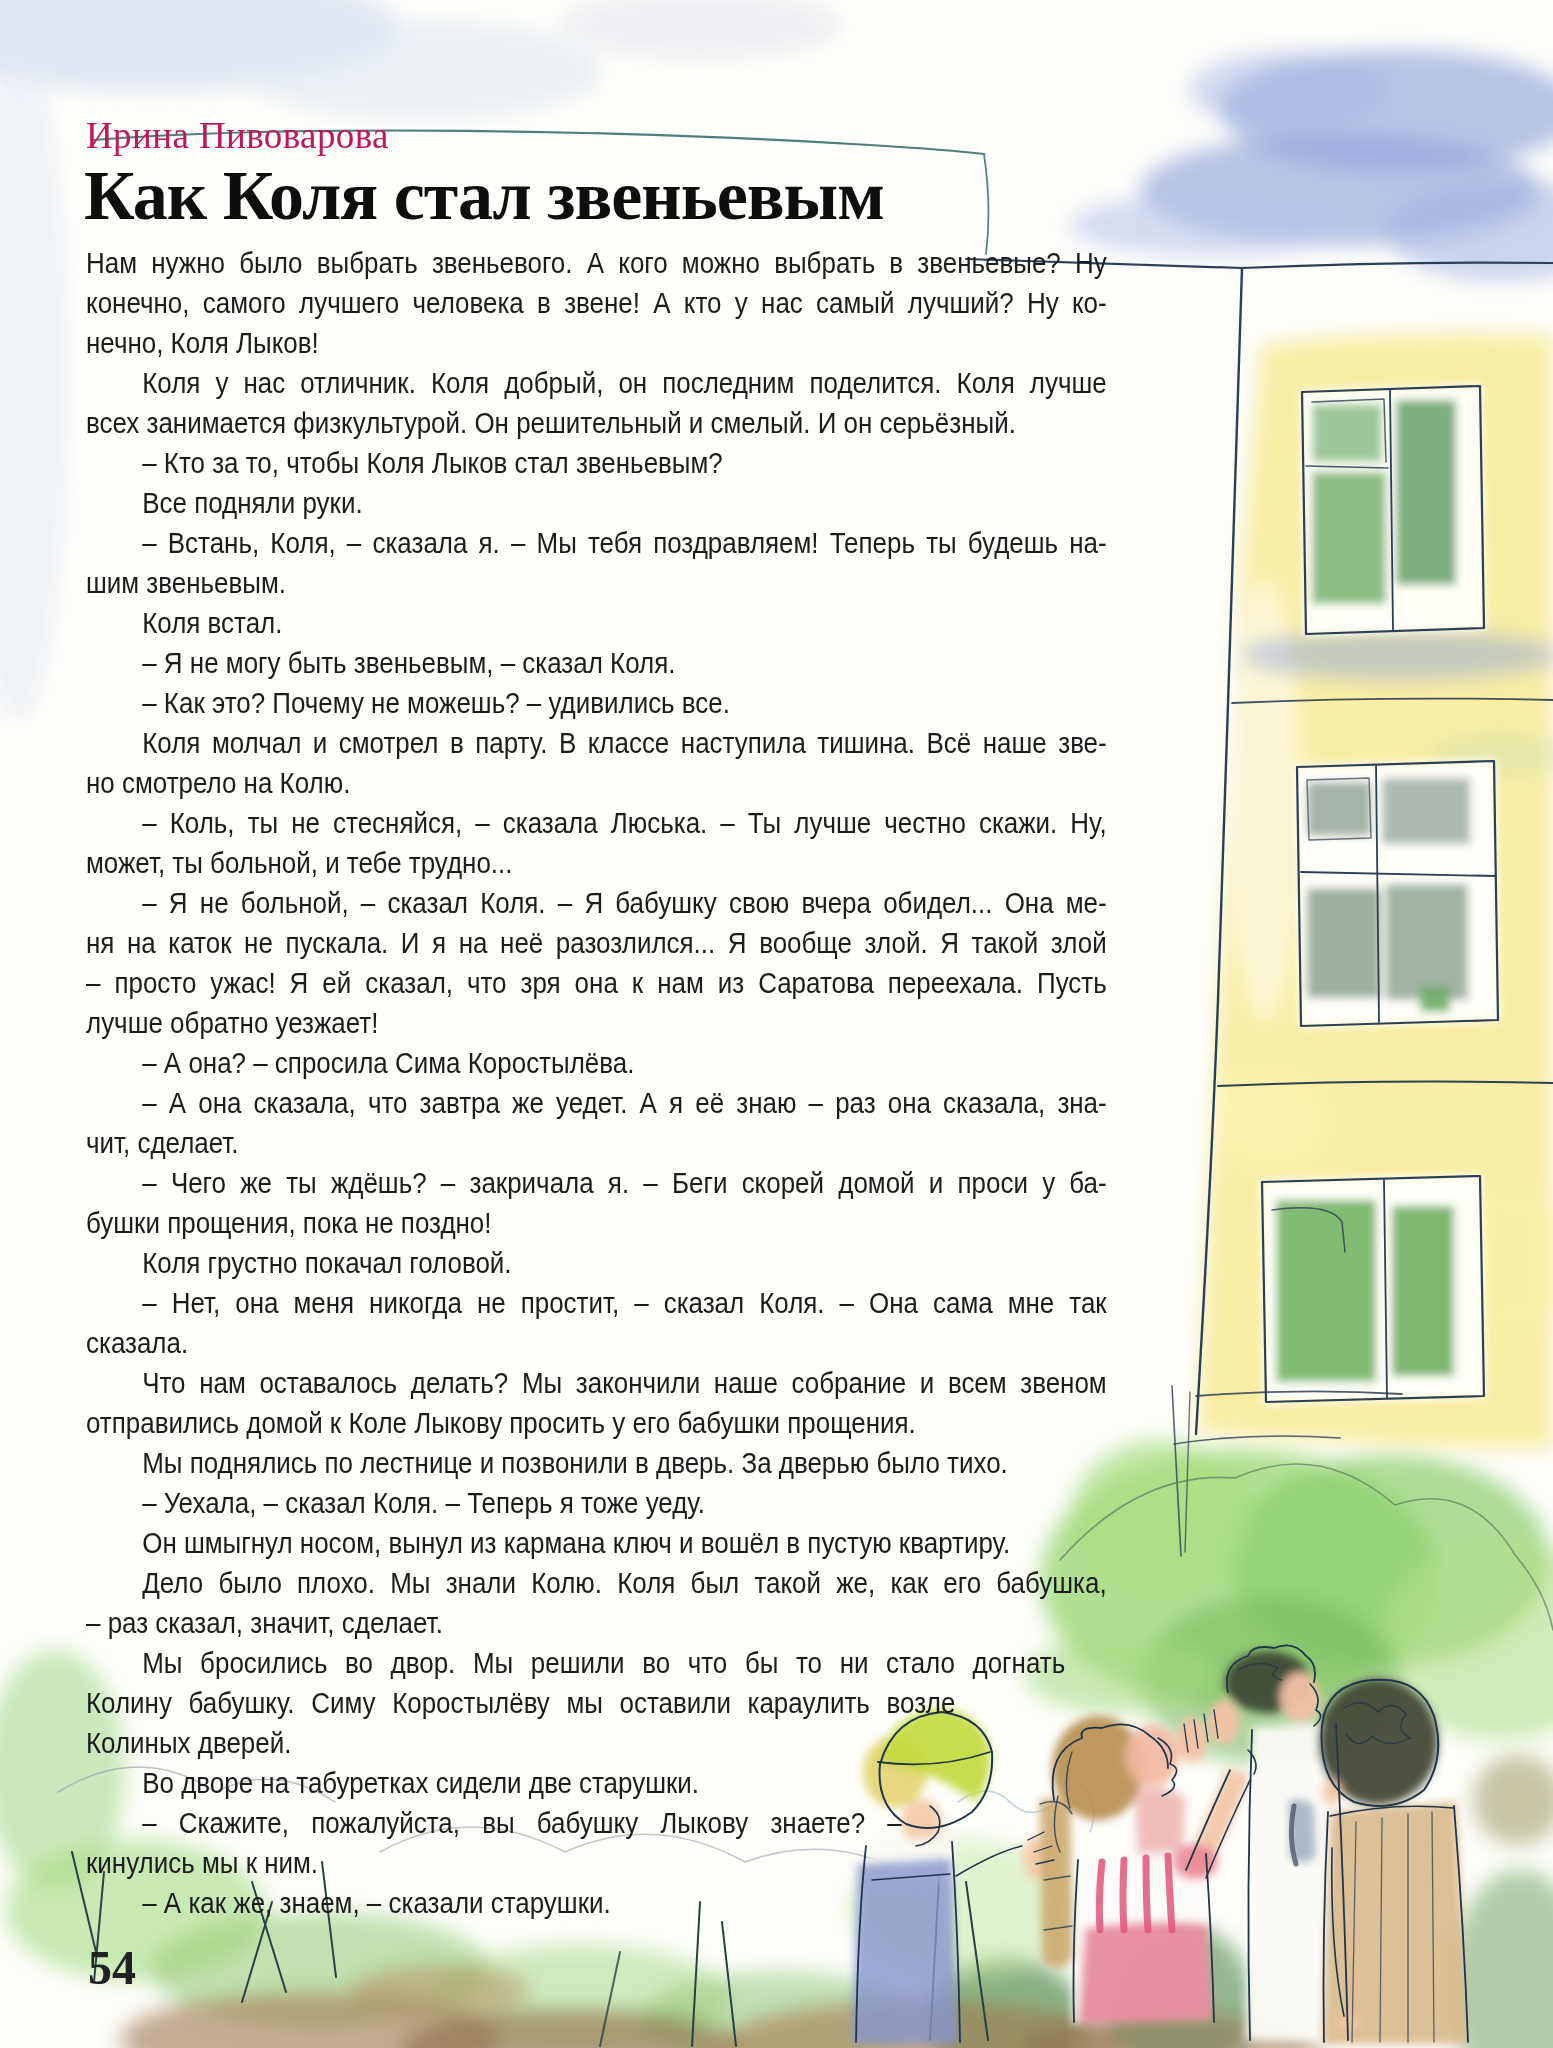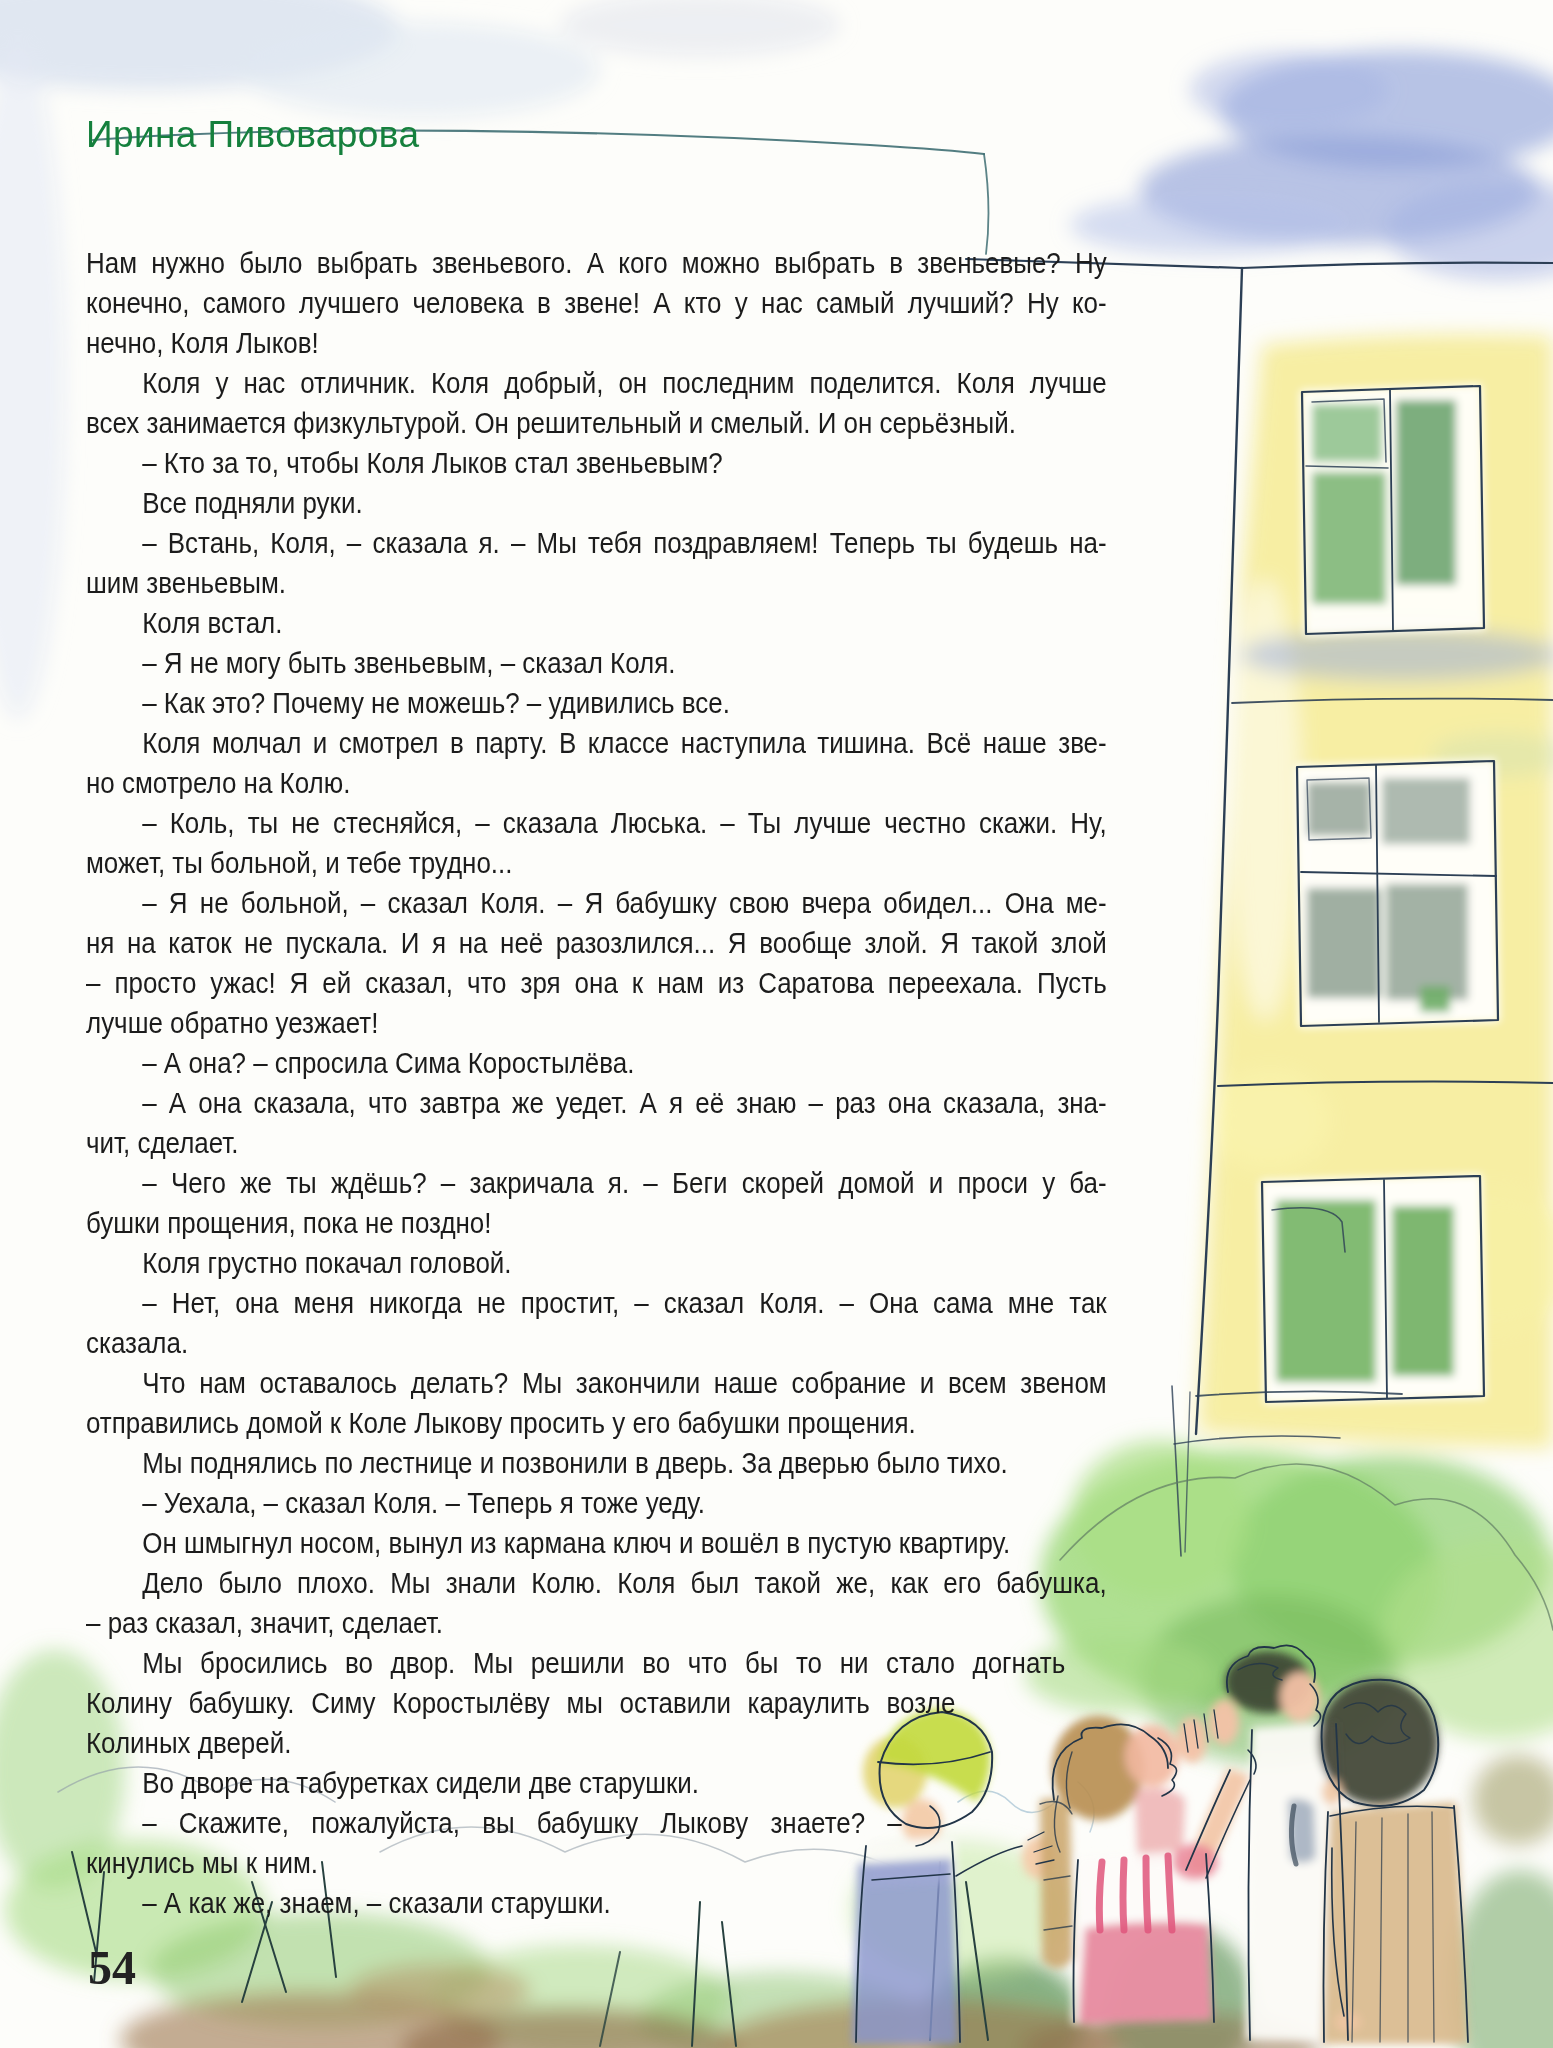--- a/index.html
+++ b/index.html
@@ -4,21 +4,21 @@
 <style>
   html,body{margin:0;padding:0;background:#6b6b6b;}
   .page{
     position:relative;width:1553px;height:2048px;margin:0 auto;
     background:#fdfdfa;overflow:hidden;
     font-family:"Liberation Sans",sans-serif;
   }
   .art{position:absolute;left:0;top:0;width:1553px;height:2048px;}
   .author{
     position:absolute;left:86px;top:114px;
-    font-size:37px;color:#15803d;letter-spacing:.4px;white-space:nowrap;
+    font-size:37px;color:#be185d;letter-spacing:.4px;white-space:nowrap;font-family:Liberation Serif, serif;
   }
   .title{
     position:absolute;left:84px;top:156px;margin:0;
     font-family:"Liberation Serif",serif;font-weight:bold;
     font-size:70px;color:#0e0e0e;letter-spacing:-1px;white-space:nowrap;
   }
   .story{
     position:absolute;left:86px;top:243px;width:1180px;
     transform:scaleX(0.865);transform-origin:0 0;
     font-size:30px;color:#1c1c1c;
@@ -206,20 +206,21 @@
         <path d="M1328 1812 Q1322 1930 1324 2042" stroke-width="1.8"></path>
         <path d="M1454 1806 Q1464 1930 1468 2042" stroke-width="1.8"></path>
         <path d="M1330 1816 Q1392 1802 1454 1808" stroke-width="1.6"></path>
         <path d="M1356 1822 L1352 2042 M1382 1818 L1380 2042 M1408 1814 L1408 2042 M1432 1812 L1434 2042" stroke-width="1.3" opacity=".7"></path>
         <path d="M1332 1848 Q1330 1950 1344 2016" stroke-width="1.6"></path>
       </g>
     </g>
   </svg>
 
   <div class="author">Ирина Пивоварова</div>
+  <h1 class="title">Как Коля стал звеньевым</h1>
   <div class="story" id="story">
       <div class="line just">Нам нужно было выбрать звеньевого. А кого можно выбрать в звеньевые? Ну</div>
       <div class="line just">конечно, самого лучшего человека в звене! А кто у нас самый лучший? Ну ко-</div>
       <div class="line">нечно, Коля Лыков!</div>
       <div class="line ind just">Коля у нас отличник. Коля добрый, он последним поделится. Коля лучше</div>
       <div class="line">всех занимается физкультурой. Он решительный и смелый. И он серьёзный.</div>
       <div class="line ind">– Кто за то, чтобы Коля Лыков стал звеньевым?</div>
       <div class="line ind">Все подняли руки.</div>
       <div class="line ind just">– Встань, Коля, – сказала я. – Мы тебя поздравляем! Теперь ты будешь на-</div>
       <div class="line">шим звеньевым.</div>

